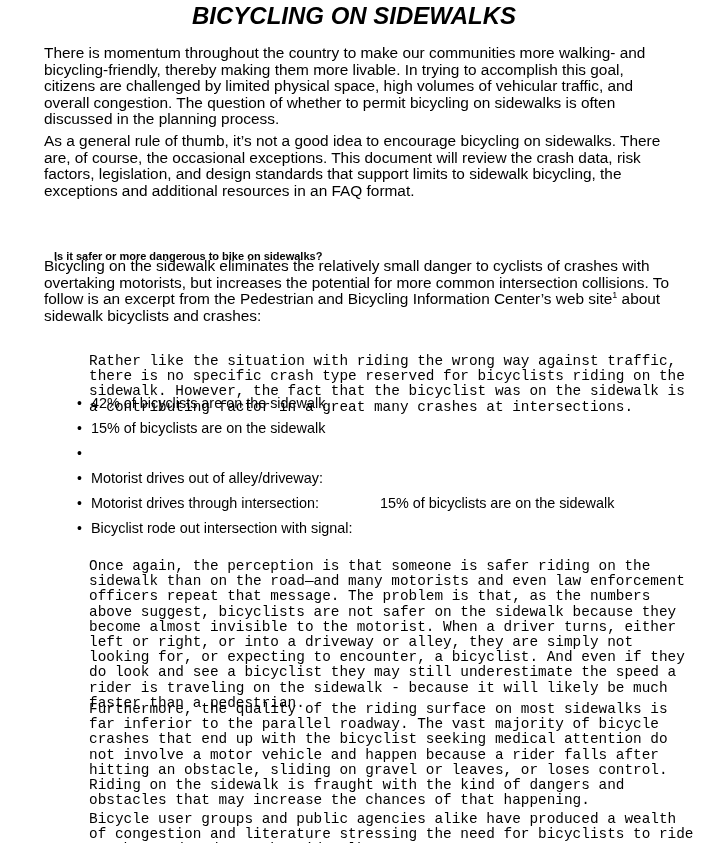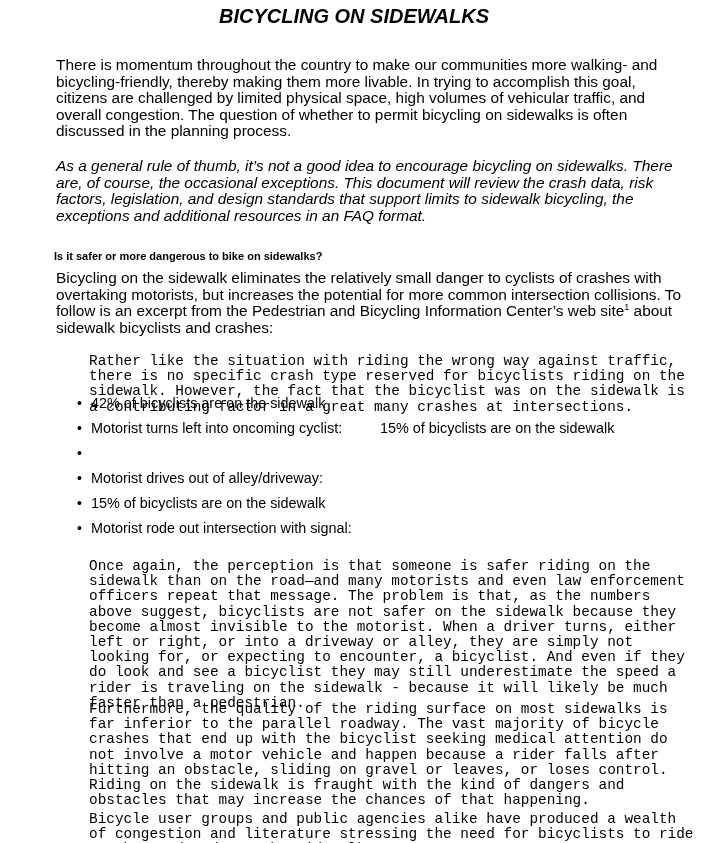--- a/index.html
+++ b/index.html
@@ -2,25 +2,25 @@
 <html><head>
 <meta charset="utf-8">
 <style>
   html, body { margin: 0; padding: 0; background: #ffffff; }
   body {
     width: 708px; height: 843px; overflow: hidden; position: relative;
     font-family: "Liberation Sans", sans-serif; color: #000;
   }
   .title {
     position: absolute; left: 0; width: 708px; top: 1px; text-align: center;
-    font-weight: bold; font-style: italic; font-size: 20px; line-height: 30px; margin: 0;
+    font-weight: bold; font-style: italic; font-size: 24px; line-height: 30px; margin: 0;
   }
   .para {
     position: absolute; left: 44px; width: 630px;
-    font-size: 15.4px; line-height: 16.6px; margin: 12px;
+    font-size: 15.4px; line-height: 16.6px; margin: 0;
   }
   .heading {
     position: absolute; left: 44px; width: 630px;
     font-size: 11px; line-height: 17px; font-weight: bold; margin: 10px;
   }
   .quote {
     position: absolute; left: 77px; width: 610px;
     font-size: 14.4px; line-height: 15.2px; margin: 12px; font-family: Liberation Mono, monospace;
   }
   .bullets {
@@ -34,50 +34,50 @@
   .bullets .lbl { width: 289px; flex: none; }
   .bullets .stat { flex: none; }
   sup { font-size: 9px; line-height: 0; vertical-align: 6px; }
 </style>
 </head>
 <body>
 
 <h1 class="title">BICYCLING ON SIDEWALKS</h1>
 
 <p class="para" style="top:45px;">There is momentum throughout the country to make our communities more walking- and bicycling-friendly, thereby making them more livable. In trying to accomplish this goal, citizens are challenged by limited physical space, high volumes of vehicular traffic, and overall congestion. The question of whether to permit bicycling on sidewalks is often discussed in the planning process.</p>
-<p class="para" style="top:146px;font-style:italic;">As a general rule of thumb, it’s not a good idea to encourage bicycling on sidewalks. There are, of course, the occasional exceptions. This document will review the crash data, risk factors, legislation, and design standards that support limits to sidewalk bicycling, the exceptions and additional resources in an FAQ format.</p>
+<p class="para" style="top:133px;">As a general rule of thumb, it’s not a good idea to encourage bicycling on sidewalks. There are, of course, the occasional exceptions. This document will review the crash data, risk factors, legislation, and design standards that support limits to sidewalk bicycling, the exceptions and additional resources in an FAQ format.</p>
 
 <h2 class="heading" style="top:238px;">Is it safer or more dangerous to bike on sidewalks?</h2>
 
 <p class="para" style="top:258px;"><span>Bicycling on the sidewalk eliminates the relatively small danger to cyclists of crashes with overtaking motorists, but increases the potential for more common intersection collisions. To follow is an excerpt from the Pedestrian and Bicycling Information Center’s web site</span><sup>1</sup><span> about sidewalk bicyclists and crashes:</span></p>
 
 <p class="quote" style="top:342px;">Rather like the situation with riding the wrong way against traffic, there is no specific crash type reserved for bicyclists riding on the sidewalk. However, the fact that the bicyclist was on the sidewalk is a contributing factor in a great many crashes at intersections.</p>
 
 <ul class="bullets">
   <li>
       <span class="dot">•</span>
       <span class="stat">42% of bicyclists are on the sidewalk</span>
     </li>
   <li>
       <span class="dot">•</span>
-      <span class="lbl">Motorist turns left into oncoming cyclist:</span>
       <span class="stat">15% of bicyclists are on the sidewalk</span>
     </li>
   <li>
       <span class="dot">•</span>
     </li>
   <li>
       <span class="dot">•</span>
       <span class="lbl">Motorist drives out of alley/driveway:</span>
     </li>
   <li>
       <span class="dot">•</span>
+      <span class="lbl">Motorist drives through intersection:</span>
       <span class="stat">15% of bicyclists are on the sidewalk</span>
     </li>
   <li>
       <span class="dot">•</span>
-      <span class="lbl">Motorist rode out intersection with signal:</span>
+      <span class="lbl">Bicyclist rode out intersection with signal:</span>
     </li>
 </ul>
 
 <p class="quote" style="top:547px;">Once again, the perception is that someone is safer riding on the sidewalk than on the road—and many motorists and even law enforcement officers repeat that message. The problem is that, as the numbers above suggest, bicyclists are not safer on the sidewalk because they become almost invisible to the motorist. When a driver turns, either left or right, or into a driveway or alley, they are simply not looking for, or expecting to encounter, a bicyclist. And even if they do look and see a bicyclist they may still underestimate the speed a rider is traveling on the sidewalk - because it will likely be much faster than a pedestrian.</p>
 <p class="quote" style="top:690px;">Furthermore, the quality of the riding surface on most sidewalks is far inferior to the parallel roadway. The vast majority of bicycle crashes that end up with the bicyclist seeking medical attention do not involve a motor vehicle and happen because a rider falls after hitting an obstacle, sliding on gravel or leaves, or loses control. Riding on the sidewalk is fraught with the kind of dangers and obstacles that may increase the chances of that happening.</p>
 <p class="quote" style="top:800px;">Bicycle user groups and public agencies alike have produced a wealth of congestion and literature stressing the need for bicyclists to ride on the road and not the sidewalk.</p>
 
 </body></html>

